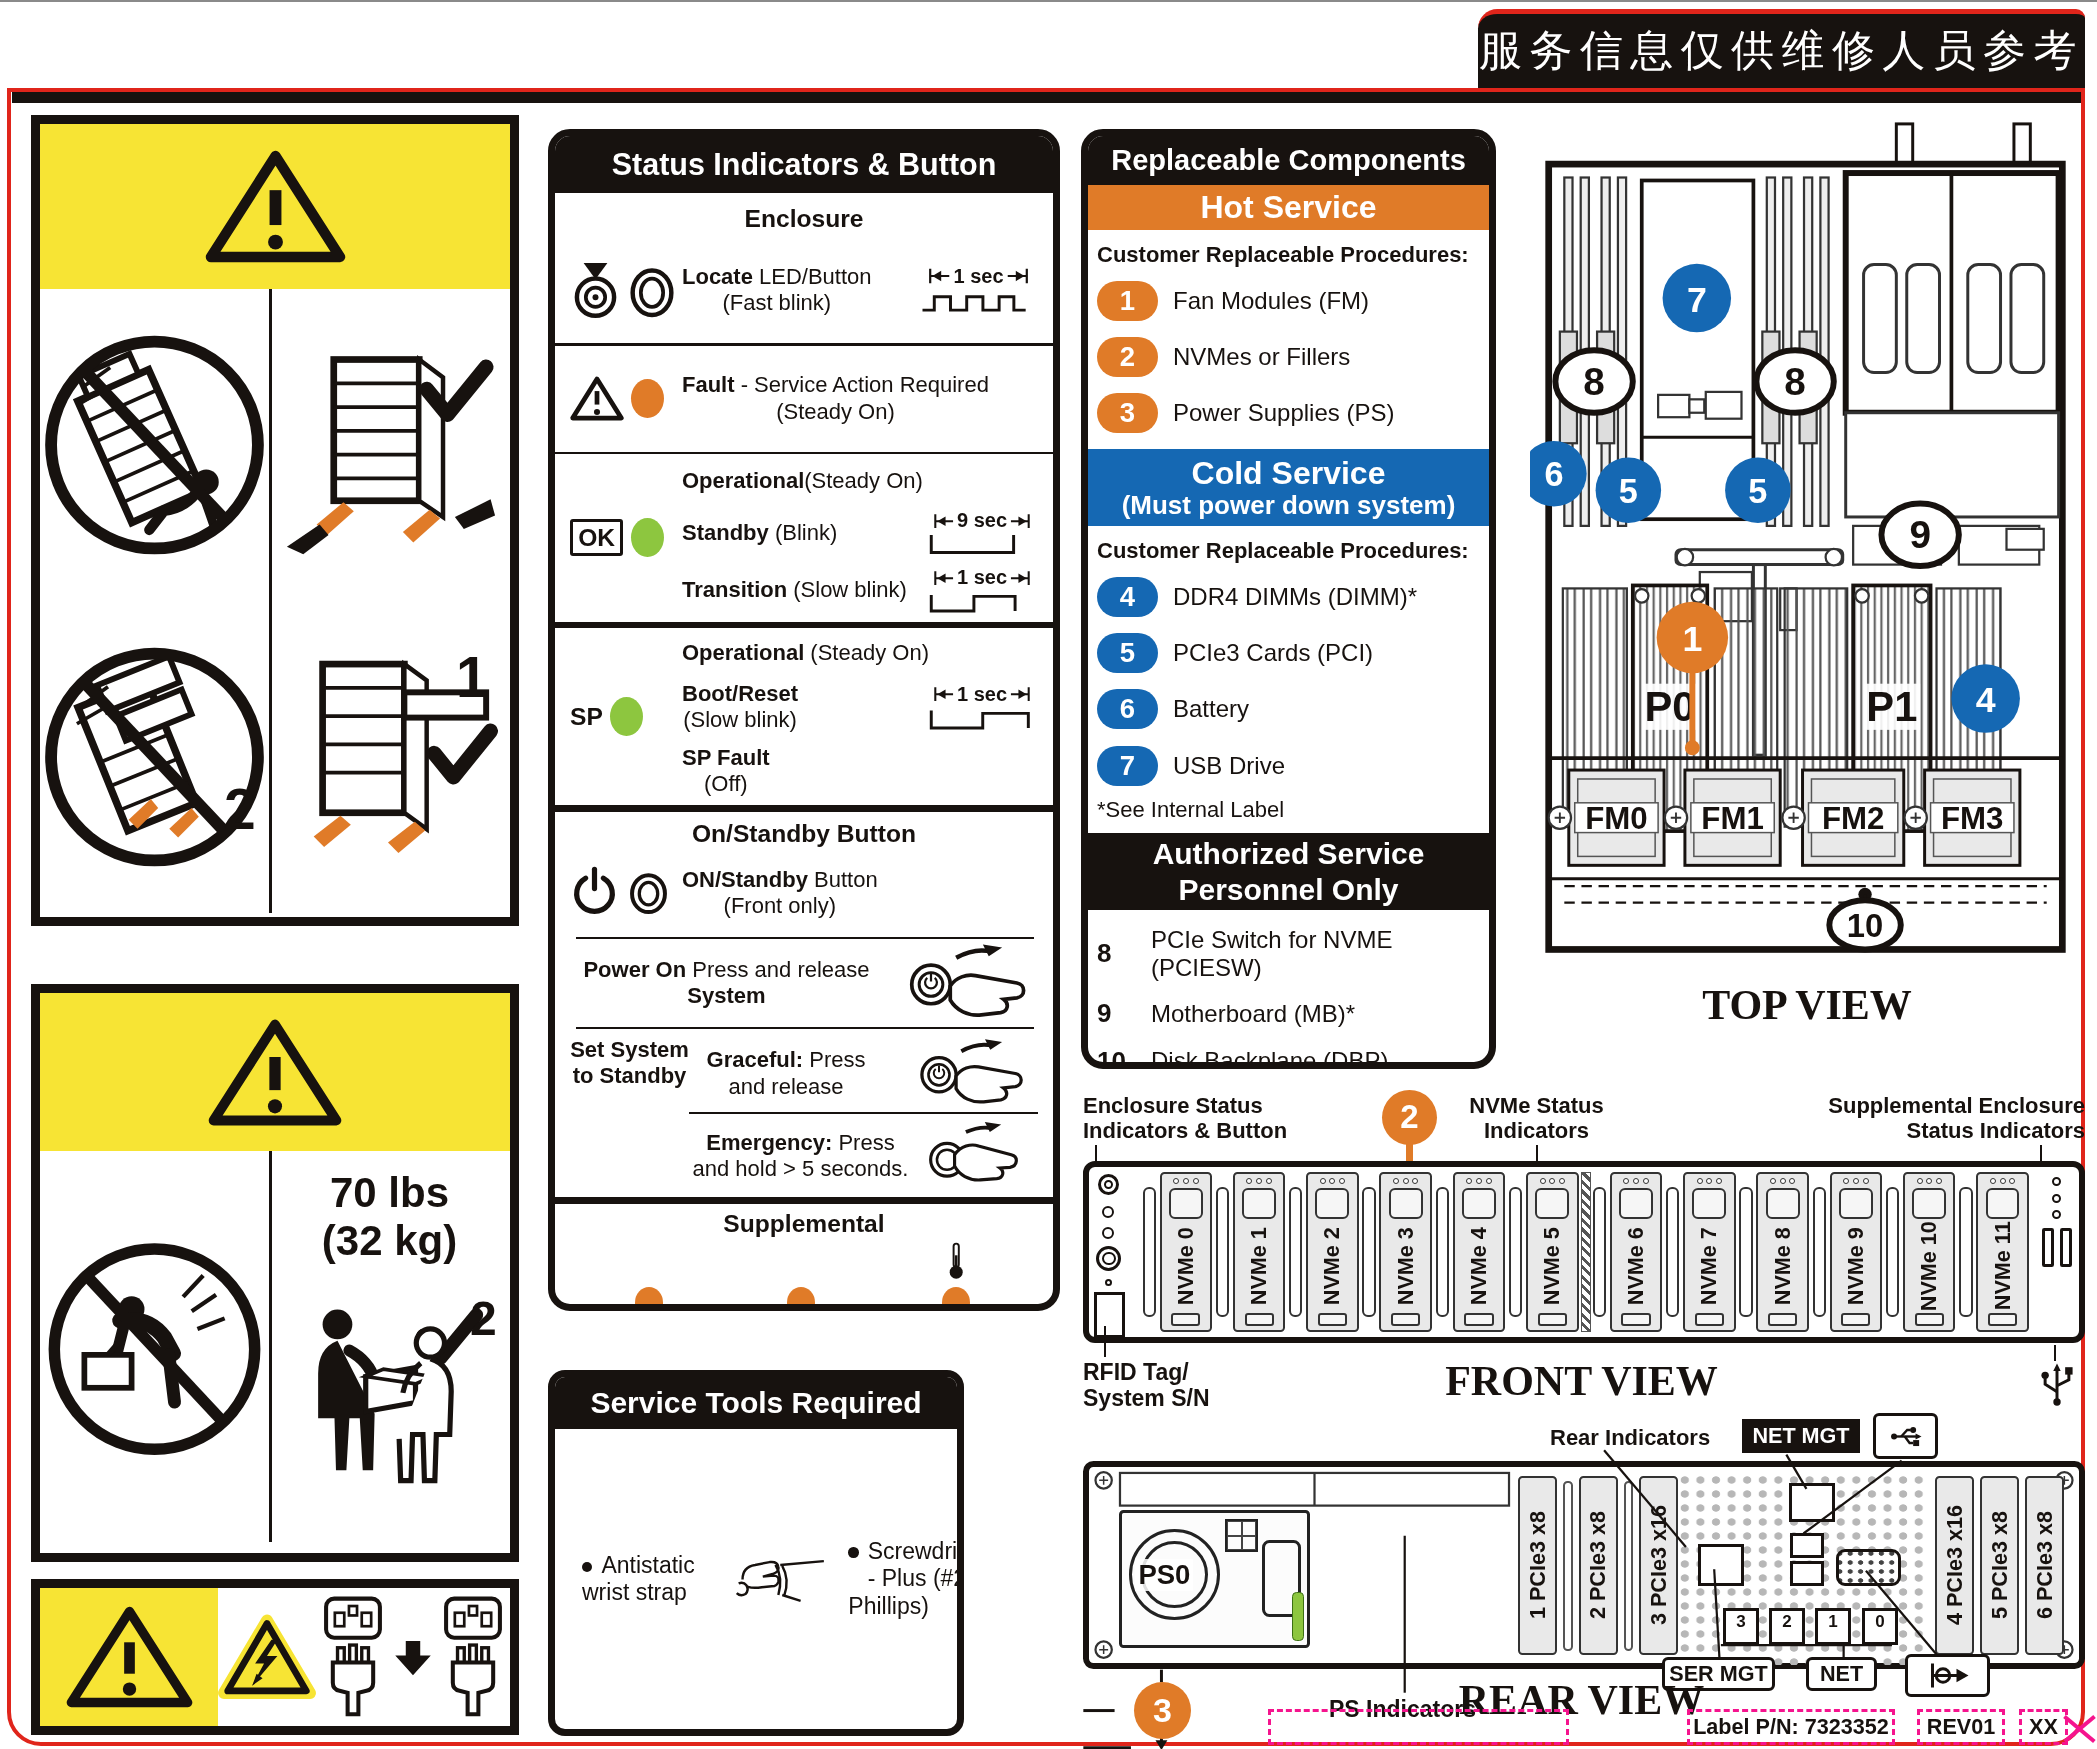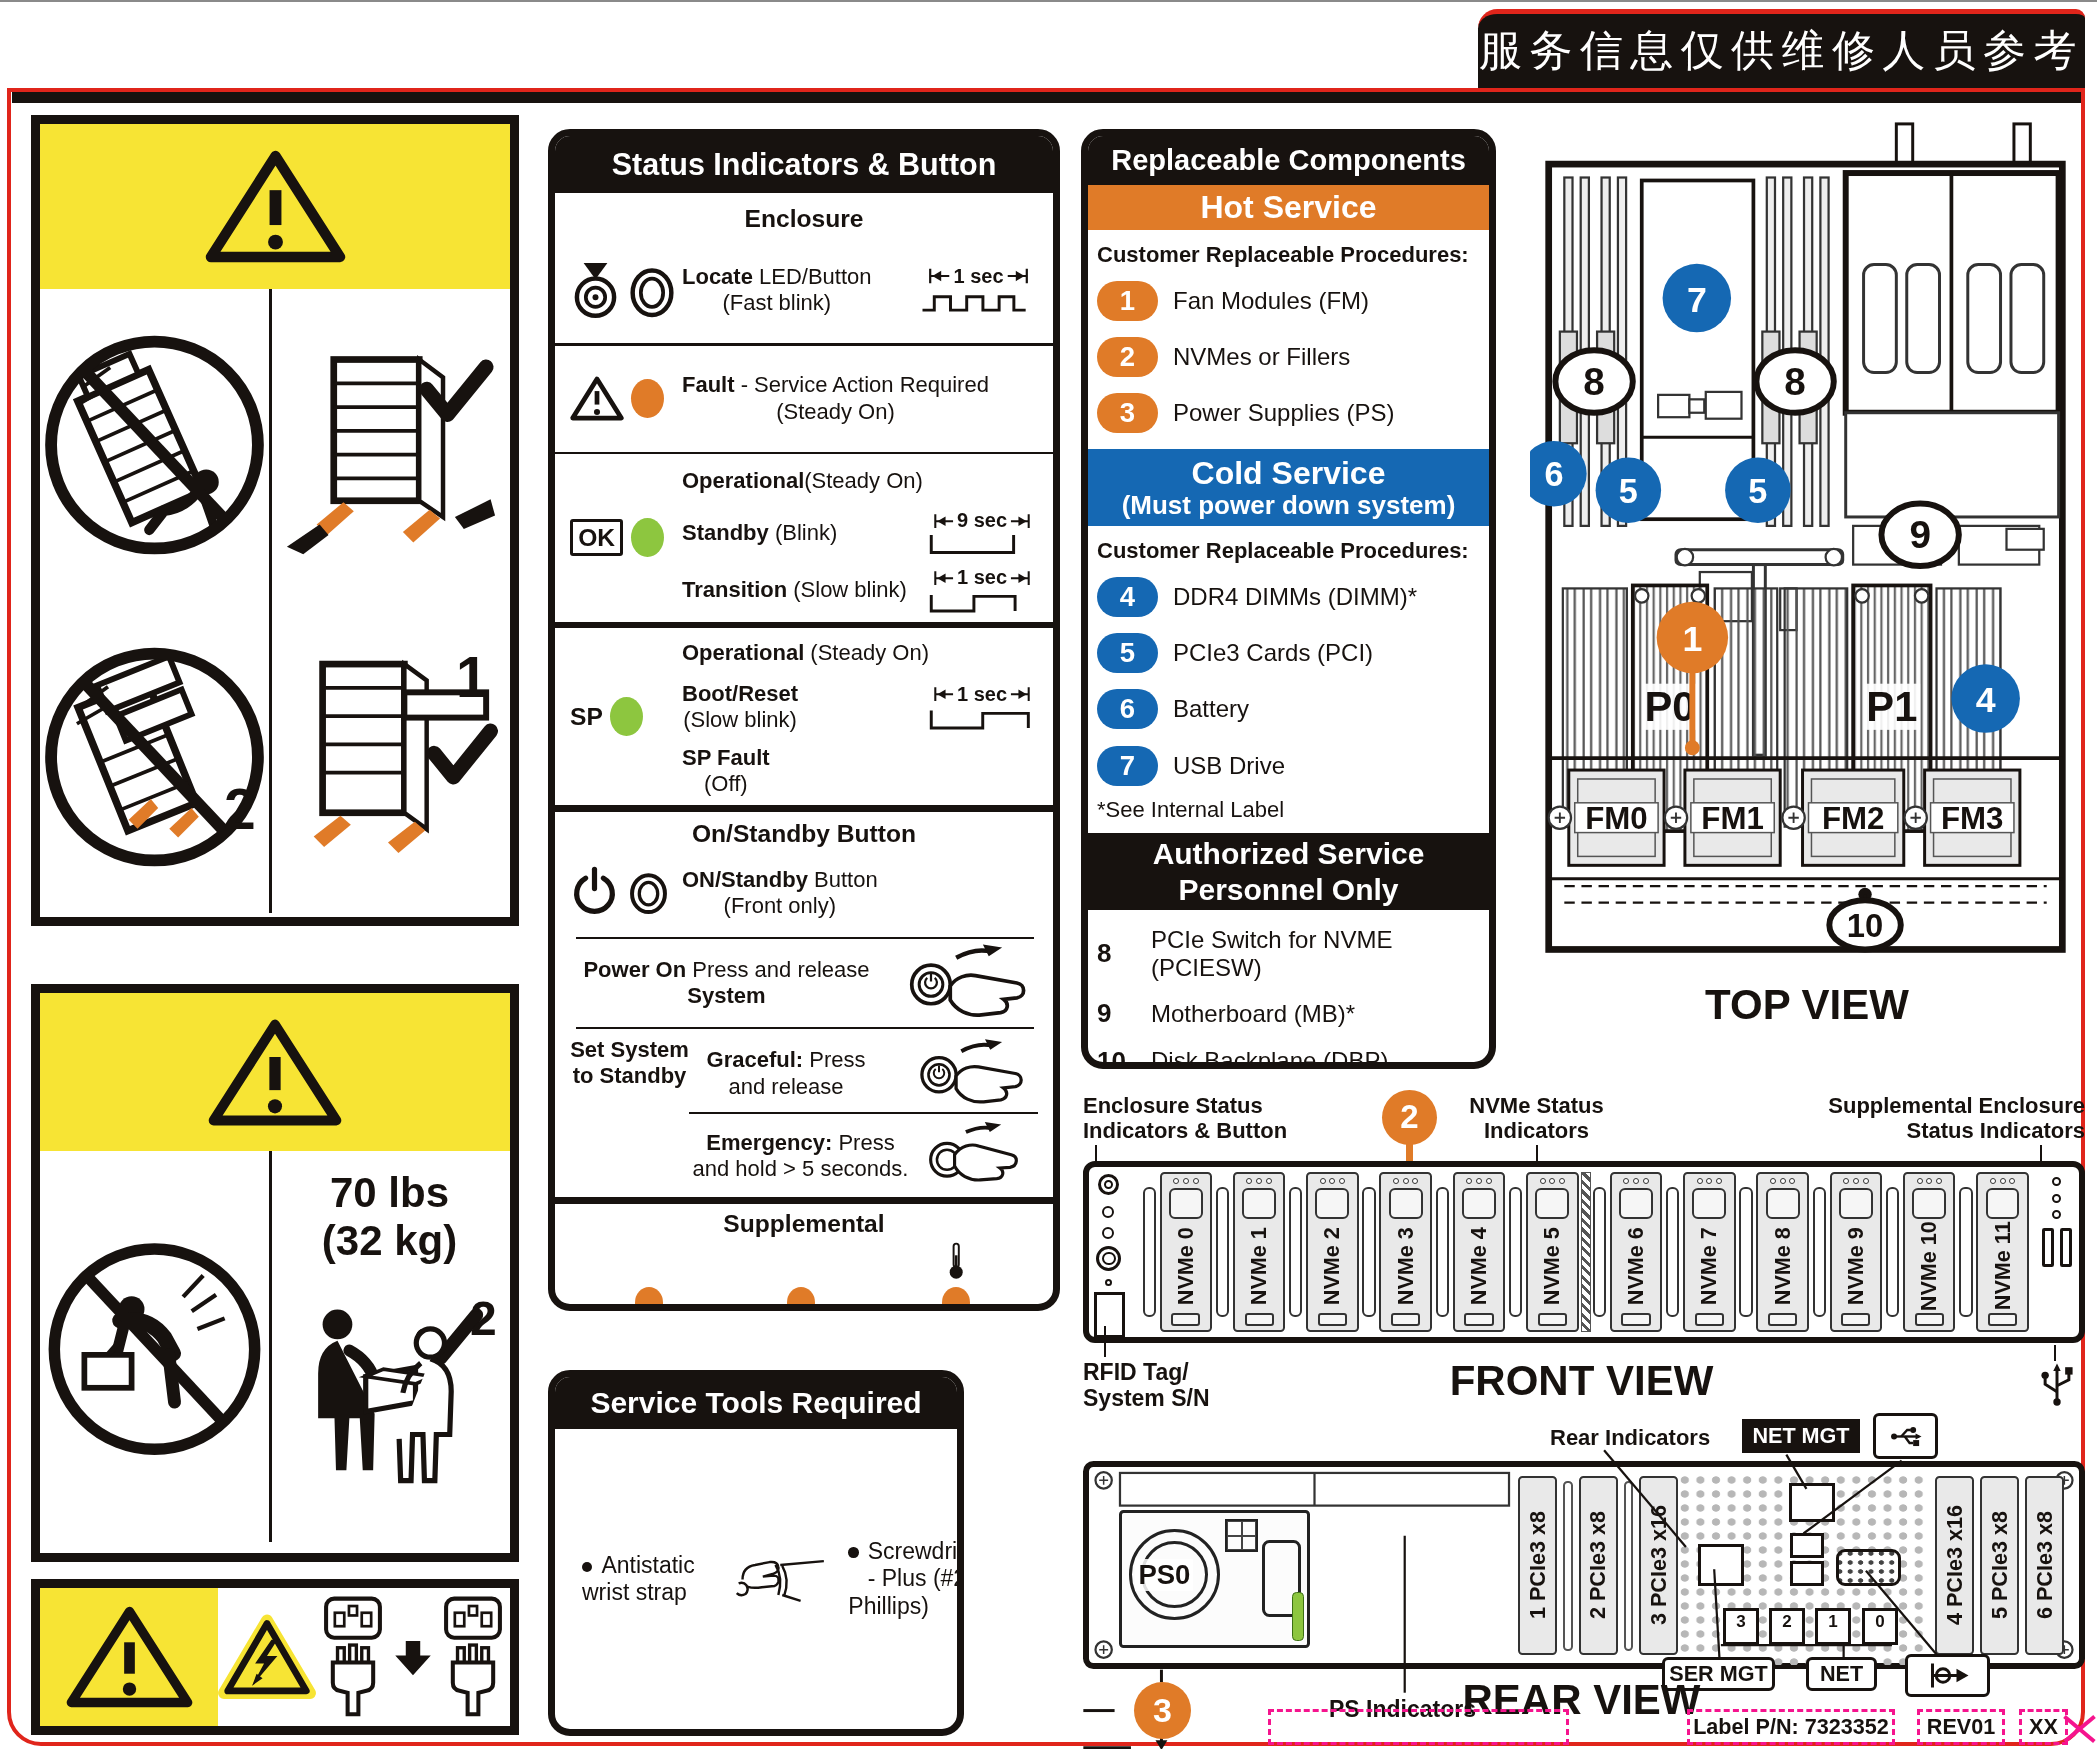--- a/index.html
+++ b/index.html
@@ -47,21 +47,21 @@
   .icon-col { width:112px; display:flex; align-items:center; gap:7.4px; flex:0 0 auto; }
   .led { width:33px; height:39px; border-radius:50%; flex:0 0 auto; }
   .led.or { background:#e07b28; }
   .led.gr { background:#8dc63f; }
   .tline { line-height:1.2; }
   .timing { display:flex; flex-direction:column; align-items:center; margin-left:auto; flex:0 0 auto; }
   .timing .tt { display:flex; align-items:center; gap:3px; font-size:20px; font-weight:bold; }
   .okbox { border:3px solid #17120f; border-radius:3px; font-weight:bold; font-size:24.6px; padding:1.5px 5.2px; }
   .suprow { display:flex; justify-content:space-between; padding:0 4.5px; }
   .supitem { display:flex; flex-direction:column; align-items:center; gap:7.4px; font-weight:bold; font-size:22px; }
-  #tools-panel { left:548px; top:1370px; width:416px; height:366px; }
+  #tools-panel { left:548px; top:1370px; width:416px; height:366px;border-radius:17px; }
   #tools-panel .hdr { height:52px; font-size:30px; }
   #tools-body { flex:1; padding:6px 27px; display:flex; flex-direction:row; justify-content:space-around; font-size:23px;gap:24px; }
   .tool-row { display:flex; align-items:center; justify-content:space-between; }
   .bullet { display:inline-block; width:10.4px; height:10.4px; border-radius:50%; background:#17120f; margin-right:9px; vertical-align:middle; }
 
   
   #comp-panel { left:1081px; top:129px; width:415px; height:940px; }
   #comp-panel .hdr { height:49px; font-size:29px; }
   .band { display:flex; flex-direction:column; align-items:center; justify-content:center; color:#fff; font-weight:bold; flex:0 0 auto; }
   #hot-band { background:#e07b28; height:45px; font-size:32px; }
@@ -71,21 +71,21 @@
   .crp { font-weight:bold; font-size:22px; padding:12px 9px 4.5px 9px; }
   .comp-list { display:flex; flex-direction:column; }
   .comp-item { display:flex; align-items:center; gap:15px; padding:8.2px 9px; font-size:24px; }
   .pill { width:61px; height:40px; border-radius:21px; color:#fff; font-weight:bold; font-size:27.5px;
           display:flex; align-items:center; justify-content:center; flex:0 0 auto; }
   .pill.or { background:#e07b28; } .pill.bl { background:#1568b3; }
   .plainnum { width:39px; font-weight:bold; font-size:26px; flex:0 0 auto; }
   .footnote { font-size:22px; padding:3px 9px 10.4px 9px; }
 
   
-  .view-title { position:absolute; text-align:center; font-weight:bold; font-size:42px; }
+  .view-title { position:absolute; text-align:center; font-weight:bold; font-size:42px;font-family:Liberation Serif, serif; }
   .lbl { position:absolute; font-weight:bold; font-size:22px; line-height:1.15; }
   .leader { position:absolute; background:#17120f; }
   .callout { position:absolute; border-radius:50%; color:#fff; font-weight:bold; display:flex; align-items:center; justify-content:center; }
   .callout.or { background:#e07b28; }
   .vtext { writing-mode:vertical-rl; transform:rotate(180deg); font-weight:bold; }
 
   
   #front { left:1083px; top:1088px; width:1002px; height:327px; }
   #front-chassis { position:absolute; left:0; top:73px; width:1002px; height:182px; border:6px solid #17120f; border-radius:12px; background:#fff; }
   .fv-circ { position:absolute; border:3px solid #17120f; border-radius:50%; }

